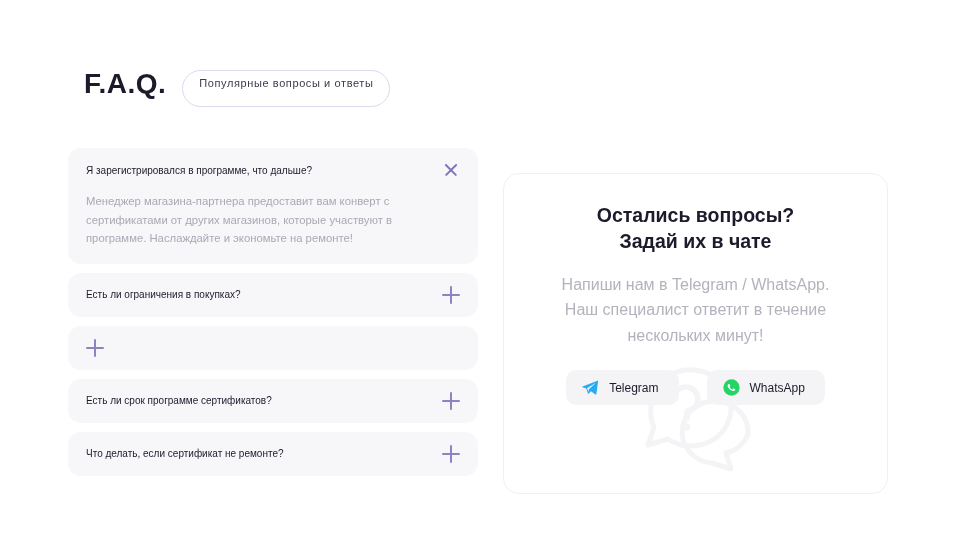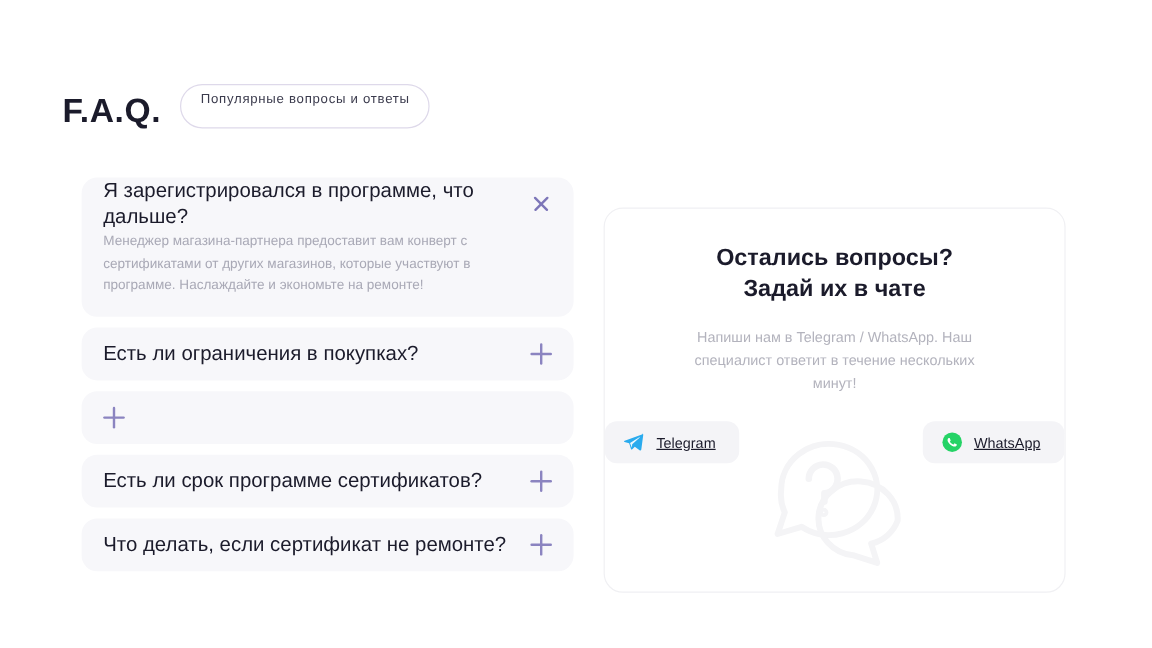--- a/index.html
+++ b/index.html
@@ -17,24 +17,24 @@
   }
   .page {
     position: absolute;
     inset: 0;
     background: #ffffff;
   }
 
   
   .header {
     position: absolute;
-    left: 52px;
+    left: 84px;
     top: 70px;
     display: flex;
-    align-items: flex-end;
+    align-items: flex-start;
     gap: 16px;
   }
   .faq-title {
     font-size: 28px;
     font-weight: bold;
     letter-spacing: 0.5px;
     color: #1b1b2b;
     line-height: 1;
     white-space: nowrap;
   }
@@ -68,21 +68,21 @@
     padding-bottom: 16px;
   }
   .acc-head {
     display: flex;
     align-items: center;
     justify-content: space-between;
     min-height: 44px;
     gap: 12px;
   }
   .acc-q {
-    font-size: 17px;
+    font-size: 10px;
     color: #1b1b2b;
     line-height: 1.3;
   }
   .acc-icon {
     flex: 0 0 auto;
     width: 18px;
     height: 18px;
     position: relative;
   }
   .acc-icon .bar {
@@ -134,30 +134,29 @@
   }
   .chat-title {
     font-size: 19.5px;
     font-weight: bold;
     line-height: 1.35;
     color: #1b1b2b;
   }
   .chat-sub {
     margin: 17px auto 0;
     width: 270px;
-    font-size: 12px;
+    font-size: 16px;
     line-height: 1.6;
     color: #b3b3bd;
   }
   .chat-buttons {
     margin-top: 22px;
     display: flex;
-    justify-content: space-between;
+    justify-content: center;
     gap: 28px;
-    text-decoration: underline;
   }
   .msg-btn {
     display: inline-flex;
     align-items: center;
     gap: 10px;
     background: #f4f4f7;
     border: none;
     border-radius: 10px;
     padding: 9px 20px 9px 16px;
     font-family: "Liberation Sans", sans-serif;

